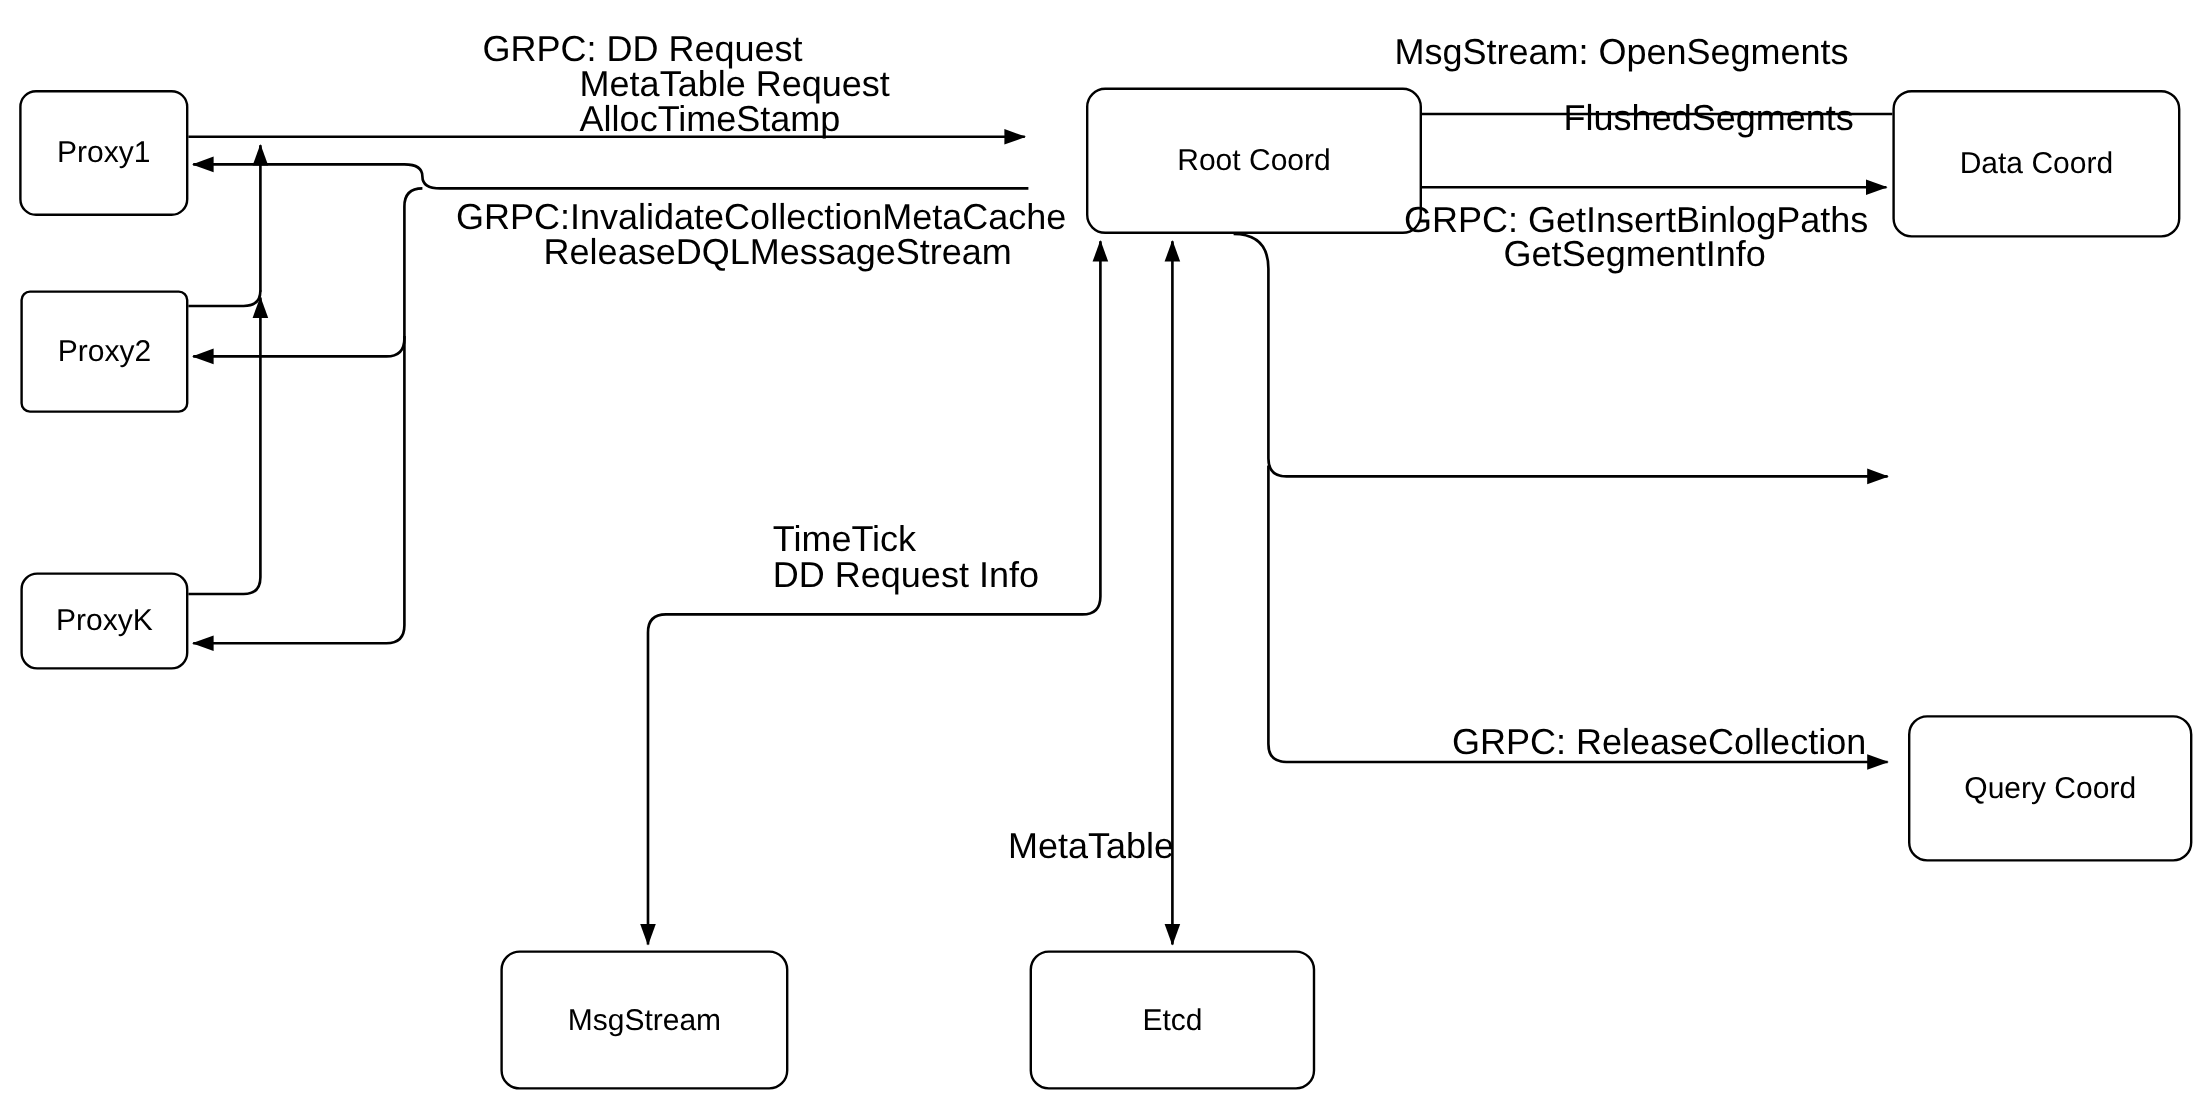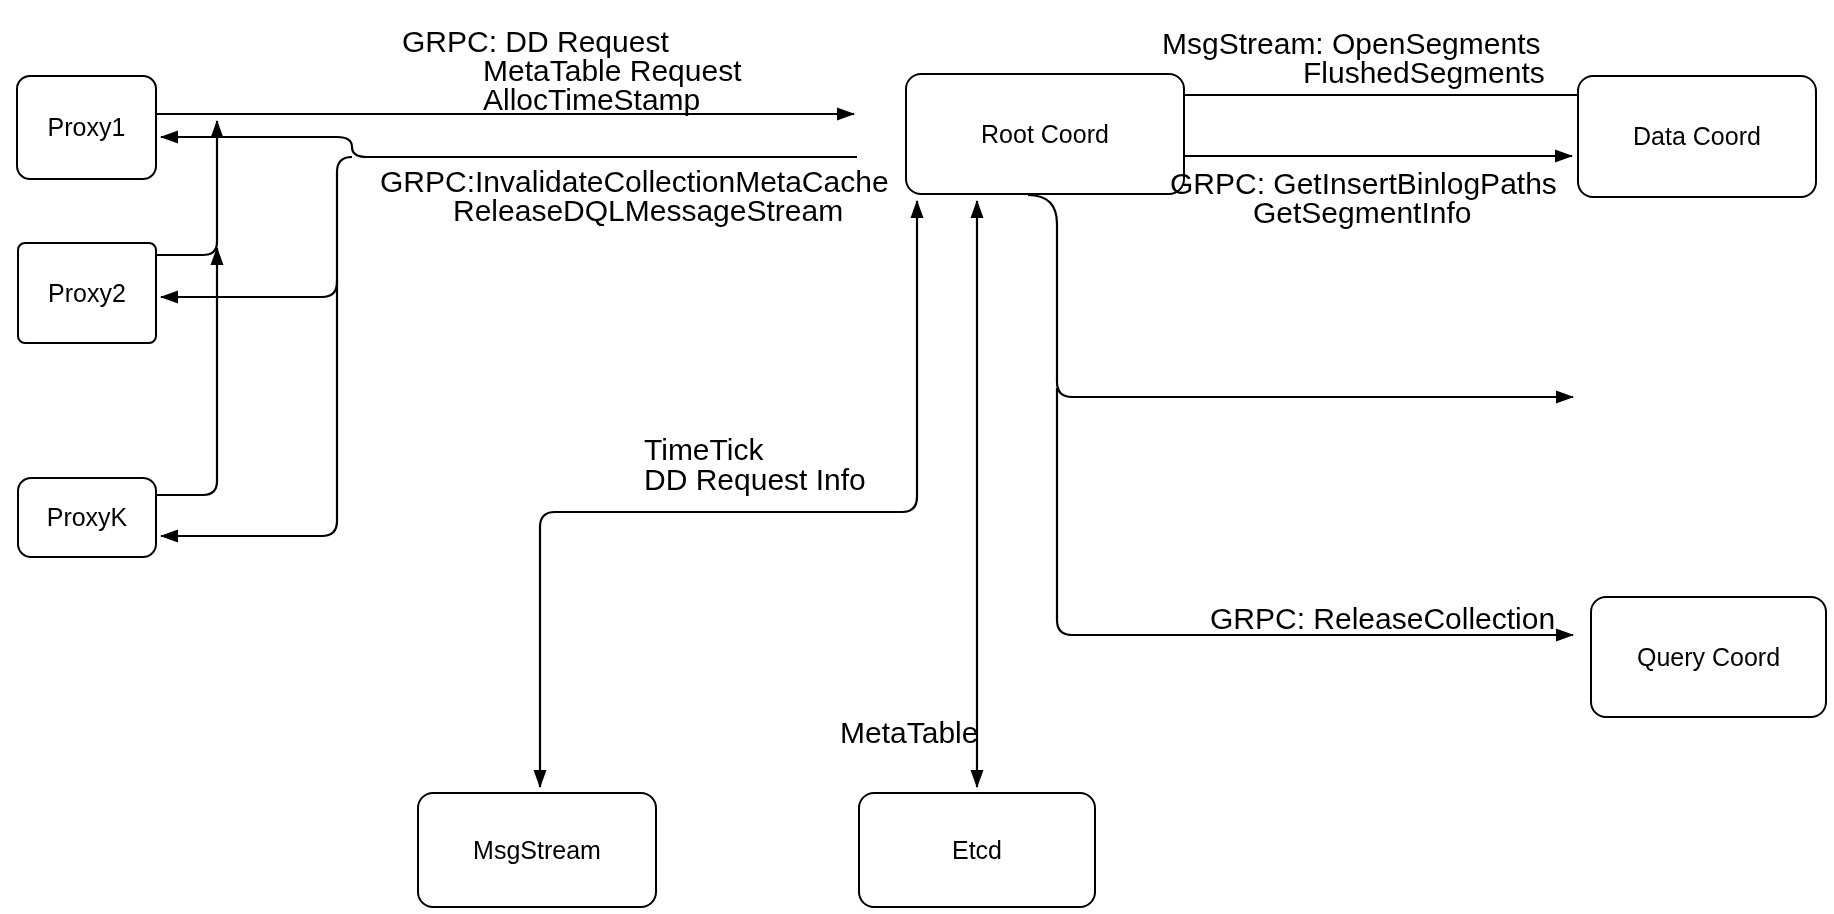--- a/index.html
+++ b/index.html
@@ -115,35 +115,35 @@
     <span class="ln" style="margin-left:81px;">AllocTimeStamp</span>
   </div>
 
   <div class="edge-label" style="left:380px; top:167px;">
     <span class="ln">GRPC:InvalidateCollectionMetaCache</span>
     <span class="ln" style="margin-left:73px;">ReleaseDQLMessageStream</span>
   </div>
 
   <div class="edge-label" style="left:1162px; top:29px;">
     <span class="ln">MsgStream: OpenSegments</span>
-    <span class="ln" style="margin-left:141px;">FlushedSegments</span>
+    <span class="ln" style="margin-left:141px;margin-top:26px;">FlushedSegments</span>
   </div>
 
   <div class="edge-label" style="left:1170px; top:169px;">
     <span class="ln">GRPC: GetInsertBinlogPaths</span>
     <span class="ln" style="margin-left:83px;">GetSegmentInfo</span>
   </div>
 
 
   <div class="edge-label" style="left:1210px; top:604px;">
     <span class="ln">GRPC: ReleaseCollection</span>
   </div>
 
   <div class="edge-label" style="left:644px; top:435px; line-height:30px;">
     <span class="ln">TimeTick</span>
     <span class="ln">DD Request Info</span>
   </div>
 
-  <div class="edge-label" style="left:840px; top:691px; width:130px; text-align:left;margin-top:27px;">
+  <div class="edge-label" style="left:840px; top:691px; width:130px; text-align:left;">
     <span class="ln">MetaTable</span>
   </div>
 
 </div>
 
 </body></html>

